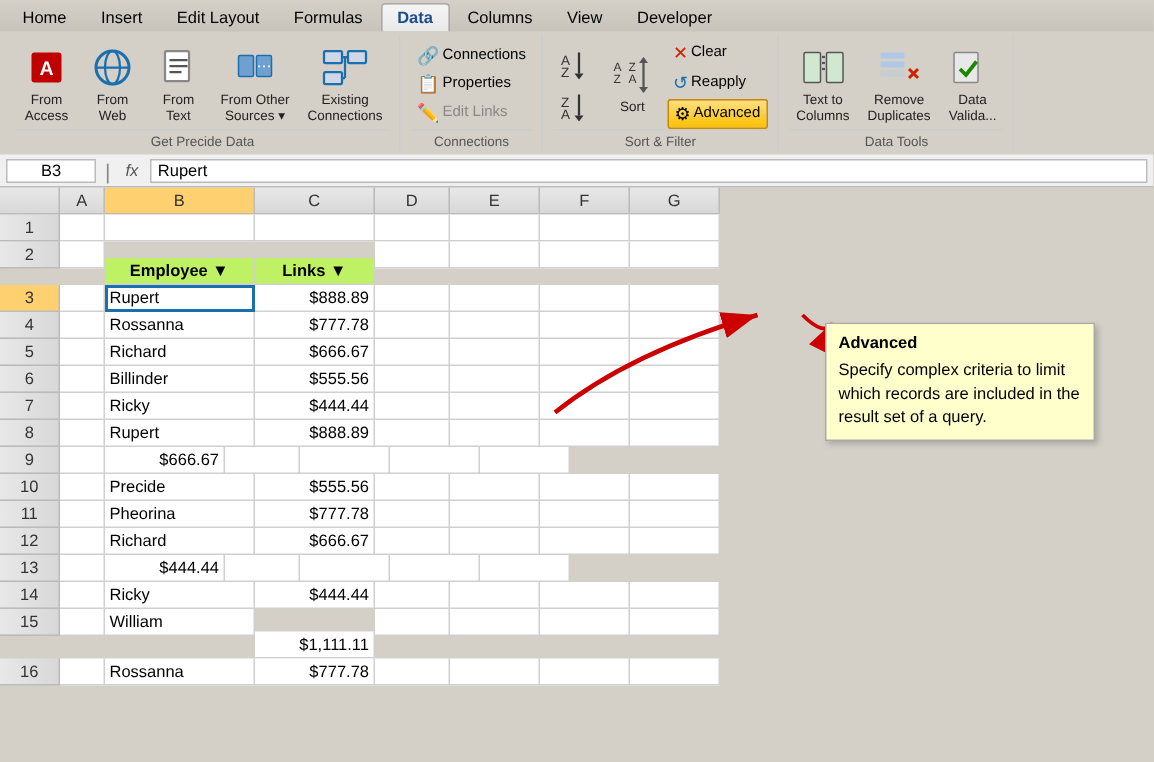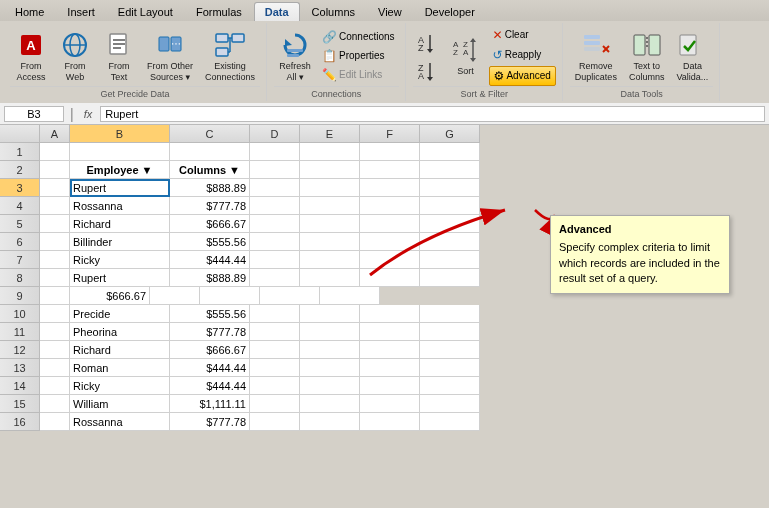--- a/index.html
+++ b/index.html
@@ -27,21 +27,21 @@
     .sheet-header-row { display: flex; }
     .col-header-corner { width: 40px; min-width: 40px; height: 18px; background: linear-gradient(to bottom, #e8e8e8, #d8d8d8); border-right: 1px solid #bbb; border-bottom: 1px solid #bbb; }
     .col-header { height: 18px; background: linear-gradient(to bottom, #e8e8e8, #d8d8d8); border-right: 1px solid #bbb; border-bottom: 1px solid #bbb; display: flex; align-items: center; justify-content: center; font-size: 11px; color: #333; cursor: pointer; user-select: none; }
     .col-header.active { background: #ffd070; }
     .sheet-body { display: flex; flex-direction: column; }
     .sheet-row { display: flex; }
     .row-header { width: 40px; min-width: 40px; height: 18px; background: linear-gradient(to right, #e8e8e8, #d8d8d8); border-right: 1px solid #bbb; border-bottom: 1px solid #bbb; display: flex; align-items: center; justify-content: center; font-size: 11px; color: #333; cursor: pointer; }
     .row-header.active { background: #ffd070; }
     .cell { height: 18px; border-right: 1px solid #d0d0d0; border-bottom: 1px solid #d0d0d0; padding: 0 3px; display: flex; align-items: center; font-size: 11px; background: white; overflow: hidden; }
     .cell.active { background: #fff; outline: 2px solid #1a6faf; outline-offset: -2px; }
-    .cell.header-cell { background: #ffffff; font-weight: bold; justify-content: center; }
+    .cell.header-cell { background: #bef264; font-weight: bold; justify-content: center; margin-top: 11px; }
     .cell.salary { justify-content: flex-end; padding-left: 20px; }
 
     
     .tooltip { position: absolute; background: #ffffcc; border: 1px solid #aaa; padding: 6px 8px; font-size: 11px; max-width: 180px; line-height: 1.4; box-shadow: 2px 2px 4px rgba(0,0,0,0.2); z-index: 100; }
     .tooltip-title { font-weight: bold; margin-bottom: 3px; }
 
     
     .advanced-btn { background: linear-gradient(to bottom, #ffe080, #ffc000) !important; border-color: #cc8800 !important; }
 
     
@@ -124,31 +124,20 @@
             </svg>
           </div>
           <div class="btn-label">Existing<br>Connections</div>
         </div>
       </div>
       <div class="ribbon-group-label">Get Precide Data</div>
     </div>
 
     <div class="ribbon-group">
       <div class="ribbon-buttons">
-        <div class="ribbon-btn">
-          <div class="btn-icon">
-            <svg width="32" height="32" viewBox="0 0 32 32">
-              <path d="M16 6 A10 10 0 1 1 6 16" fill="none" stroke="#1a6faf" stroke-width="3"></path>
-              <polygon points="6,10 6,17 13,16" fill="#1a6faf"></polygon>
-              <rect x="8" y="20" width="16" height="3" rx="1" fill="#70a0d0"></rect>
-              <rect x="8" y="25" width="12" height="3" rx="1" fill="#70a0d0"></rect>
-            </svg>
-          </div>
-          <div class="btn-label">Refresh<br>All ▾</div>
-        </div>
         <div class="vertical-btns">
           <div class="ribbon-btn-small">
             <span class="btn-icon-sm">🔗</span>
             <span>Connections</span>
           </div>
           <div class="ribbon-btn-small">
             <span class="btn-icon-sm">📋</span>
             <span>Properties</span>
           </div>
           <div class="ribbon-btn-small" style="color:#888">
@@ -218,40 +207,40 @@
         </div>
       </div>
       <div class="ribbon-group-label">Sort &amp; Filter</div>
     </div>
 
     <div class="ribbon-group">
       <div class="ribbon-buttons">
         <div class="ribbon-btn">
           <div class="btn-icon">
             <svg width="30" height="30" viewBox="0 0 30 30">
+              <rect x="2" y="5" width="11" height="20" rx="1" fill="#d0e8d0" stroke="#555" stroke-width="1"></rect>
+              <rect x="17" y="5" width="11" height="20" rx="1" fill="#d0e8d0" stroke="#555" stroke-width="1"></rect>
+              <line x1="14" y1="8" x2="16" y2="8" stroke="#555" stroke-width="1.5"></line>
+              <line x1="14" y1="12" x2="16" y2="12" stroke="#555" stroke-width="1.5"></line>
+              <line x1="14" y1="16" x2="16" y2="16" stroke="#555" stroke-width="1.5"></line>
+            </svg>
+          </div>
+          <div class="btn-label">Text to<br>Columns</div>
+        </div>
+        <div class="ribbon-btn">
+          <div class="btn-icon">
+            <svg width="30" height="30" viewBox="0 0 30 30">
               <rect x="3" y="5" width="16" height="4" rx="1" fill="#b0c8e8"></rect>
               <rect x="3" y="11" width="16" height="4" rx="1" fill="#b0c8e8"></rect>
               <rect x="3" y="17" width="16" height="4" rx="1" fill="#b0c8e8" opacity="0.4"></rect>
               <line x1="22" y1="16" x2="28" y2="22" stroke="#cc2200" stroke-width="2"></line>
               <line x1="28" y1="16" x2="22" y2="22" stroke="#cc2200" stroke-width="2"></line>
             </svg>
           </div>
           <div class="btn-label">Remove<br>Duplicates</div>
-        </div>
-        <div class="ribbon-btn">
-          <div class="btn-icon">
-            <svg width="30" height="30" viewBox="0 0 30 30">
-              <rect x="2" y="5" width="11" height="20" rx="1" fill="#d0e8d0" stroke="#555" stroke-width="1"></rect>
-              <rect x="17" y="5" width="11" height="20" rx="1" fill="#d0e8d0" stroke="#555" stroke-width="1"></rect>
-              <line x1="14" y1="8" x2="16" y2="8" stroke="#555" stroke-width="1.5"></line>
-              <line x1="14" y1="12" x2="16" y2="12" stroke="#555" stroke-width="1.5"></line>
-              <line x1="14" y1="16" x2="16" y2="16" stroke="#555" stroke-width="1.5"></line>
-            </svg>
-          </div>
-          <div class="btn-label">Text to<br>Columns</div>
         </div>
         <div class="ribbon-btn">
           <div class="btn-icon">
             <svg width="30" height="30" viewBox="0 0 30 30">
               <rect x="3" y="5" width="16" height="20" rx="1" fill="#e8e8e8" stroke="#888" stroke-width="1"></rect>
               <polyline points="7,16 11,20 18,11" fill="none" stroke="#1a8800" stroke-width="2.5"></polyline>
             </svg>
           </div>
           <div class="btn-label">Data<br>Valida...</div>
         </div>
@@ -289,21 +278,21 @@
           <div class="cell" style="width: 80px; min-width: 80px;"></div>
           <div class="cell" style="width: 50px; min-width: 50px;"></div>
           <div class="cell" style="width: 60px; min-width: 60px;"></div>
           <div class="cell" style="width: 60px; min-width: 60px;"></div>
           <div class="cell" style="width: 60px; min-width: 60px;"></div>
         </div>
         <div class="sheet-row">
           <div class="row-header">2</div>
           <div class="cell" style="width: 30px; min-width: 30px;"></div>
           <div class="cell header-cell" style="width: 100px; min-width: 100px;">Employee ▼</div>
-          <div class="cell header-cell" style="width: 80px; min-width: 80px;">Columns ▼</div>
+          <div class="cell header-cell" style="width: 80px; min-width: 80px;">Links ▼</div>
           <div class="cell" style="width: 50px; min-width: 50px;"></div>
           <div class="cell" style="width: 60px; min-width: 60px;"></div>
           <div class="cell" style="width: 60px; min-width: 60px;"></div>
           <div class="cell" style="width: 60px; min-width: 60px;"></div>
         </div>
         <div class="sheet-row">
           <div class="row-header active">3</div>
           <div class="cell" style="width: 30px; min-width: 30px;"></div>
           <div class="cell active" style="width: 100px; min-width: 100px;">Rupert</div>
           <div class="cell salary" style="width: 80px; min-width: 80px;">$888.89</div>
@@ -397,42 +386,41 @@
           <div class="cell" style="width: 100px; min-width: 100px;">Richard</div>
           <div class="cell salary" style="width: 80px; min-width: 80px;">$666.67</div>
           <div class="cell" style="width: 50px; min-width: 50px;"></div>
           <div class="cell" style="width: 60px; min-width: 60px;"></div>
           <div class="cell" style="width: 60px; min-width: 60px;"></div>
           <div class="cell" style="width: 60px; min-width: 60px;"></div>
         </div>
         <div class="sheet-row">
           <div class="row-header">13</div>
           <div class="cell" style="width: 30px; min-width: 30px;"></div>
-          <div class="cell" style="width: 100px; min-width: 100px;">Roman</div>
           <div class="cell salary" style="width: 80px; min-width: 80px;">$444.44</div>
           <div class="cell" style="width: 50px; min-width: 50px;"></div>
           <div class="cell" style="width: 60px; min-width: 60px;"></div>
           <div class="cell" style="width: 60px; min-width: 60px;"></div>
           <div class="cell" style="width: 60px; min-width: 60px;"></div>
         </div>
         <div class="sheet-row">
           <div class="row-header">14</div>
           <div class="cell" style="width: 30px; min-width: 30px;"></div>
           <div class="cell" style="width: 100px; min-width: 100px;">Ricky</div>
           <div class="cell salary" style="width: 80px; min-width: 80px;">$444.44</div>
           <div class="cell" style="width: 50px; min-width: 50px;"></div>
           <div class="cell" style="width: 60px; min-width: 60px;"></div>
           <div class="cell" style="width: 60px; min-width: 60px;"></div>
           <div class="cell" style="width: 60px; min-width: 60px;"></div>
         </div>
         <div class="sheet-row">
           <div class="row-header">15</div>
           <div class="cell" style="width: 30px; min-width: 30px;"></div>
           <div class="cell" style="width: 100px; min-width: 100px;">William</div>
-          <div class="cell salary" style="width: 80px; min-width: 80px;">$1,111.11</div>
+          <div class="cell salary" style="width: 80px; min-width: 80px; margin-top: 15px;">$1,111.11</div>
           <div class="cell" style="width: 50px; min-width: 50px;"></div>
           <div class="cell" style="width: 60px; min-width: 60px;"></div>
           <div class="cell" style="width: 60px; min-width: 60px;"></div>
           <div class="cell" style="width: 60px; min-width: 60px;"></div>
         </div>
         <div class="sheet-row">
           <div class="row-header">16</div>
           <div class="cell" style="width: 30px; min-width: 30px;"></div>
           <div class="cell" style="width: 100px; min-width: 100px;">Rossanna</div>
           <div class="cell salary" style="width: 80px; min-width: 80px;">$777.78</div>

